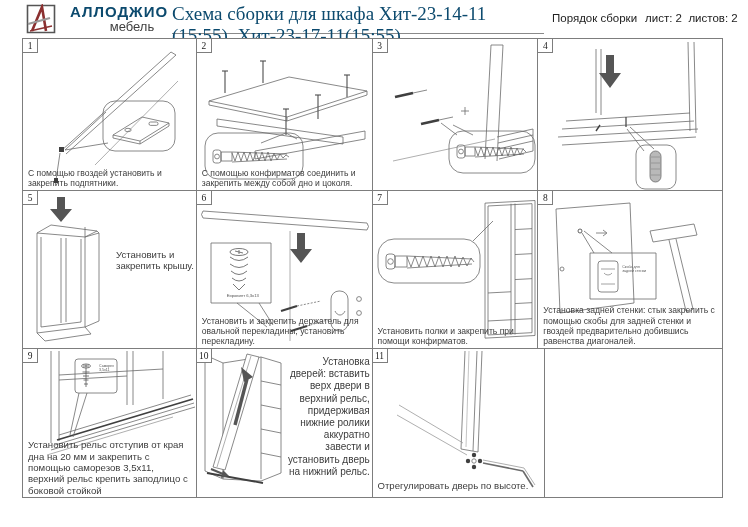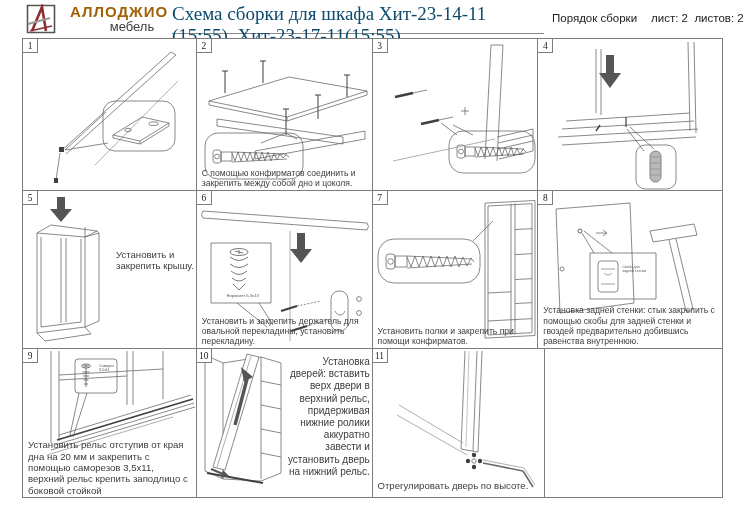--- a/index.html
+++ b/index.html
@@ -13,21 +13,21 @@
   .logo-box { position:absolute; left:26px; top:4px; width:30px; height:30px; }
   .brand { position:absolute; left:60px; top:3px; width:118px; }
   .brand-name { font-size:15px; font-weight:bold; letter-spacing:1px; text-align:center; }
   .brand-sub  { font-size:13px; text-align:center; padding-left:26px; margin-top:-1px; }
   .title-wrap { position:absolute; left:172px; top:3px; width:372px; height:31px;
     font-family:"Liberation Serif", serif; font-size:19px; color:#0c4a6e;
     line-height:1.15; border-bottom:1px solid #8a8a8a; }
   .title-line2 { padding-left:28px; }
   .order { position:absolute; left:552px; top:12px; width:190px; font-size:11.5px; color:#222; white-space:nowrap; }
   .order b { font-weight:normal; }
-  .order span { margin-right:14px; }
+  .order span { margin-right:8px; }
   
   .grid { position:absolute; left:22px; top:38px; width:701px;
     border-top:1px solid #7d7d7d; border-left:1px solid #7d7d7d; }
   .row { display:flex; }
   .cell { position:relative; border-right:1px solid #7d7d7d; border-bottom:1px solid #7d7d7d; overflow:hidden; background:#fff; }
   .r1 .cell { height:152px; }
   .r2 .cell { height:158px; }
   .r3 .cell { height:149px; }
   .numbox { position:absolute; left:0; top:0; width:15px; height:14px; z-index:3;
     border-right:1px solid #7d7d7d; border-bottom:1px solid #7d7d7d;
@@ -49,21 +49,21 @@
 <div class="page">
 
   <div class="hdr">
     <svg class="logo-box" viewBox="0 0 30 30">
       <rect x="1.5" y="1.5" width="27" height="27" fill="none" stroke="#555" stroke-width="1.6"></rect>
       <path d="M6,27 L16,3 L20,27" fill="none" stroke="#8b3030" stroke-width="2.6"></path>
       <path d="M2,20 L24,14" fill="none" stroke="#9a9a9a" stroke-width="2.2"></path>
       <path d="M4,27 L26,22" fill="none" stroke="#8b3030" stroke-width="1.4"></path>
     </svg>
     <div class="brand">
-      <div class="brand-name" style="color:#a16207">АЛЛОДЖИО</div>
+      <div class="brand-name" style="color:#0c4a6e">АЛЛОДЖИО</div>
       <div class="brand-sub" style="color:#404040">мебель</div>
     </div>
     <div class="title-wrap">
       <div>Схема сборки для шкафа Хит-23-14-11 (15;55), Хит-23-17-11(15;55)</div>
       <div class="title-line2">Хит-24-14-11(15;55), Хит-24-17-11 (15;55)</div>
     </div>
     <div class="order">
       <span>Порядок сборки</span><b>лист: 2</b>&nbsp;&nbsp;<b>листов: 2</b>
     </div>
   </div>
@@ -84,20 +84,21 @@
           <rect x="31" y="139" width="4" height="5" fill="#3f3f3f" stroke="none"></rect>
           <line x1="42" y1="111" x2="83" y2="73"></line>
           <line x1="42" y1="111" x2="85" y2="104"></line>
           <rect x="80" y="62" width="72" height="50" rx="12"></rect>
           <polygon points="90,96 119,78 146,84 117,102"></polygon>
           <polyline points="90,96 90,99 117,105 146,87 146,84"></polyline>
           <line x1="117" y1="102" x2="117" y2="105"></line>
           <ellipse cx="105" cy="91" rx="3.2" ry="1.7"></ellipse>
           <rect x="126" y="83" width="9" height="3.4" rx="1.6"></rect>
         </svg>
+        <div class="cap">С помощью гвоздей установить и закрепить подпятники.</div>
       </div>
 
       <div class="cell" style="width:176px">
         <div class="numbox">2</div>
         <svg class="art" width="176" height="152" viewBox="0 0 176 152" fill="none" stroke="#6b6b6b" stroke-width="0.8">
           <polygon points="12,62 92,38 170,52 90,78"></polygon>
           <polyline points="12,62 12,66 90,82 90,78"></polyline>
           <polyline points="170,52 170,56 90,82"></polyline>
           <g stroke="#4d4d4d" stroke-width="1.1">
             <line x1="28" y1="32" x2="28" y2="54"></line>
@@ -278,21 +279,21 @@
           <line x1="46" y1="40" x2="74" y2="62"></line>
           <rect x="52" y="62" width="66" height="46"></rect>
           <rect x="60" y="70" width="20" height="31" rx="3"></rect>
           <path d="M63,78 L77,78 M63,93 L77,93 M66,82 a5,5 0 0 0 8,0" stroke="#8a8a8a"></path>
           <polygon points="112,40 156,33 159,44 115,51" rx="3"></polygon>
           <line x1="131" y1="49" x2="148" y2="120"></line>
           <line x1="138" y1="48" x2="155" y2="118"></line>
           <path d="M148,120 q4,2 7,-2"></path>
         </svg>
         <div class="part-label" style="left:84px; top:74px; width:28px; font-size:3.6px;">Скоба для задней стенки</div>
-        <div class="cap">Установка задней стенки: стык закрепить с помощью скобы для задней стенки и гвоздей предварительно добившись равенства внутреннюю.</div>
+        <div class="cap">Установка задней стенки: стык закрепить с помощью скобы для задней стенки и гвоздей предварительно добившись равенства диагоналей.</div>
       </div>
     </div>
 
     <div class="row r3">
 
       <div class="cell" style="width:174px">
         <div class="numbox">9</div>
         <svg class="art" width="174" height="149" viewBox="0 0 174 149" fill="none" stroke="#6b6b6b" stroke-width="0.8">
           <line x1="28" y1="2" x2="28" y2="94"></line>
           <line x1="36" y1="2" x2="36" y2="92"></line>

